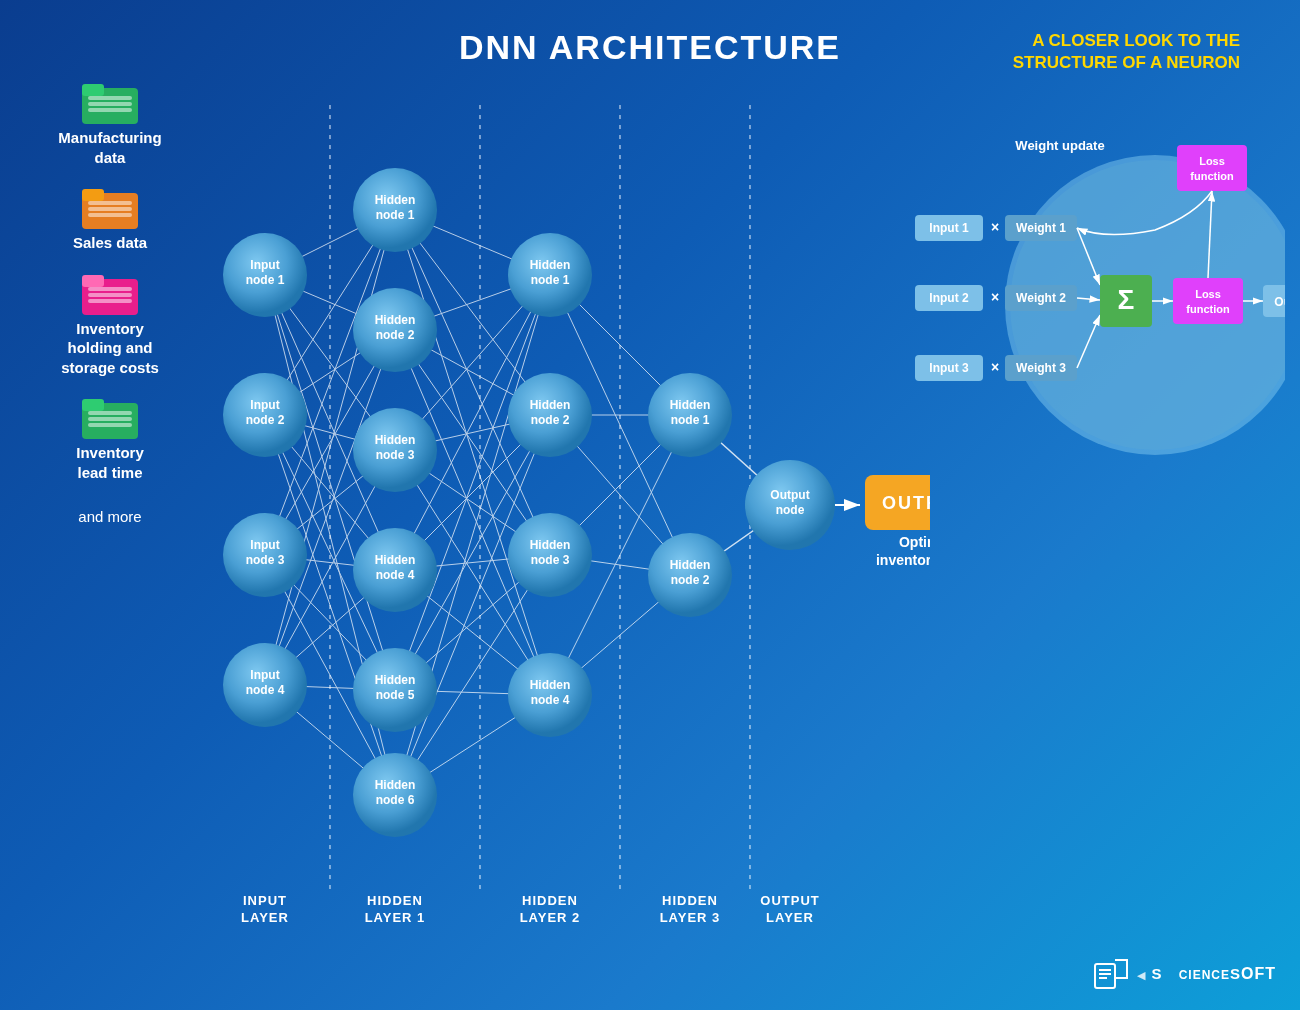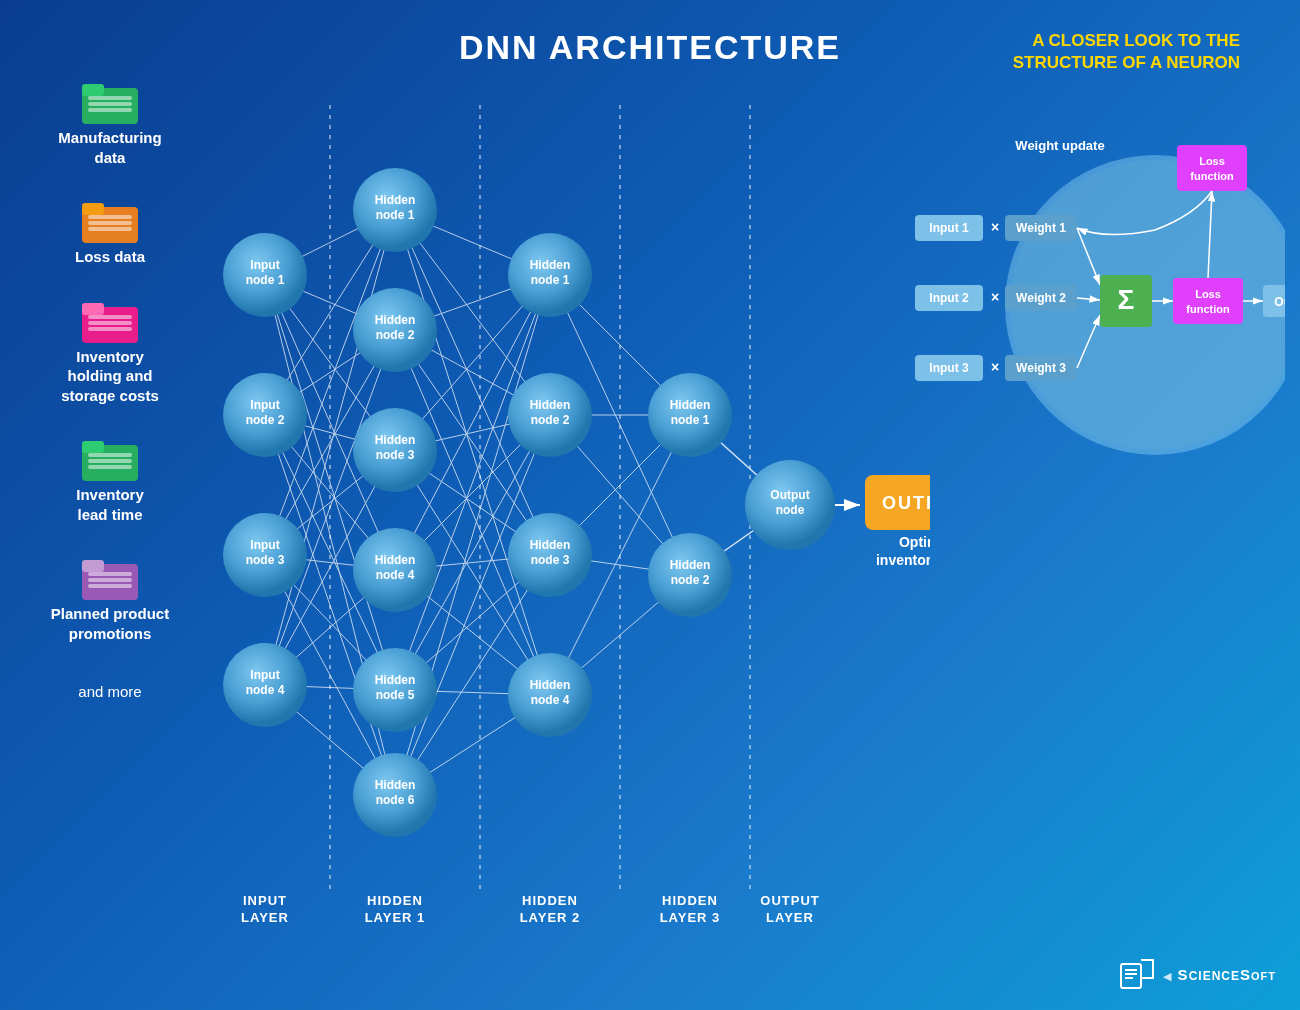--- a/index.html
+++ b/index.html
@@ -38,21 +38,21 @@
     }
 
     
     .sidebar {
       position: absolute;
       left: 20px;
       top: 80px;
       width: 180px;
       display: flex;
       flex-direction: column;
-      gap: 32px;
+      gap: 18px;
     }
     .sidebar-item {
       display: flex;
       flex-direction: column;
       align-items: center;
       gap: 4px;
     }
     .sidebar-label {
       color: white;
       font-weight: bold;
@@ -101,21 +101,21 @@
   </div>
 
   <div class="sidebar-item">
     <svg width="56" height="44" viewBox="0 0 56 44">
       <rect x="0" y="8" width="56" height="36" rx="4" fill="#e67e22"></rect>
       <rect x="0" y="4" width="22" height="12" rx="3" fill="#f39c12"></rect>
       <rect x="6" y="16" width="44" height="4" rx="2" fill="white" opacity="0.5"></rect>
       <rect x="6" y="22" width="44" height="4" rx="2" fill="white" opacity="0.5"></rect>
       <rect x="6" y="28" width="44" height="4" rx="2" fill="white" opacity="0.5"></rect>
     </svg>
-    <span class="sidebar-label">Loss data</span>
+    <span class="sidebar-label">Sales data</span>
   </div>
 
   <div class="sidebar-item">
     <svg width="56" height="44" viewBox="0 0 56 44">
       <rect x="0" y="8" width="56" height="36" rx="4" fill="#e91e8c"></rect>
       <rect x="0" y="4" width="22" height="12" rx="3" fill="#ff69b4"></rect>
       <rect x="6" y="16" width="44" height="4" rx="2" fill="white" opacity="0.5"></rect>
       <rect x="6" y="22" width="44" height="4" rx="2" fill="white" opacity="0.5"></rect>
       <rect x="6" y="28" width="44" height="4" rx="2" fill="white" opacity="0.5"></rect>
     </svg>
@@ -126,30 +126,20 @@
     <svg width="56" height="44" viewBox="0 0 56 44">
       <rect x="0" y="8" width="56" height="36" rx="4" fill="#27ae60"></rect>
       <rect x="0" y="4" width="22" height="12" rx="3" fill="#2ecc71"></rect>
       <rect x="6" y="16" width="44" height="4" rx="2" fill="white" opacity="0.5"></rect>
       <rect x="6" y="22" width="44" height="4" rx="2" fill="white" opacity="0.5"></rect>
       <rect x="6" y="28" width="44" height="4" rx="2" fill="white" opacity="0.5"></rect>
     </svg>
     <span class="sidebar-label">Inventory<br>lead time</span>
   </div>
 
-  <div class="sidebar-item">
-    <svg width="56" height="44" viewBox="0 0 56 44">
-      <rect x="0" y="8" width="56" height="36" rx="4" fill="#9b59b6"></rect>
-      <rect x="0" y="4" width="22" height="12" rx="3" fill="#c39bd3"></rect>
-      <rect x="6" y="16" width="44" height="4" rx="2" fill="white" opacity="0.5"></rect>
-      <rect x="6" y="22" width="44" height="4" rx="2" fill="white" opacity="0.5"></rect>
-      <rect x="6" y="28" width="44" height="4" rx="2" fill="white" opacity="0.5"></rect>
-    </svg>
-    <span class="sidebar-label">Planned product<br>promotions</span>
-  </div>
 
   <div class="sidebar-and-more">and more</div>
 </div>
 
 <svg style="position:absolute; left:200px; top:75px; width:730px; height:880px; z-index:1;" viewBox="0 0 730 880">
 
   <line x1="130" y1="30" x2="130" y2="820" stroke="white" stroke-width="1.5" stroke-dasharray="4,6" opacity="0.6"></line>
   <line x1="280" y1="30" x2="280" y2="820" stroke="white" stroke-width="1.5" stroke-dasharray="4,6" opacity="0.6"></line>
   <line x1="420" y1="30" x2="420" y2="820" stroke="white" stroke-width="1.5" stroke-dasharray="4,6" opacity="0.6"></line>
   <line x1="550" y1="30" x2="550" y2="820" stroke="white" stroke-width="1.5" stroke-dasharray="4,6" opacity="0.6"></line>
@@ -425,15 +415,15 @@
 
 <div class="logo" style="position:absolute; bottom:18px; right:24px; display:flex; align-items:center; gap:8px;">
   <svg width="36" height="36" viewBox="0 0 36 36">
     <rect x="2" y="8" width="20" height="24" rx="2" fill="none" stroke="white" stroke-width="2"></rect>
     <line x1="6" y1="14" x2="18" y2="14" stroke="white" stroke-width="2"></line>
     <line x1="6" y1="18" x2="18" y2="18" stroke="white" stroke-width="2"></line>
     <line x1="6" y1="22" x2="14" y2="22" stroke="white" stroke-width="2"></line>
     <path d="M22 4 L34 4 L34 22 L22 22" fill="none" stroke="white" stroke-width="2"></path>
   </svg>
   <span style="color:white; font-size:15px; font-weight:bold; letter-spacing:1px;">
-    <span style="font-size:11px; font-weight:normal; color:rgba(255,255,255,0.8);">◀</span> S<span style="font-size:12px;">CIENCE</span>S<span style="font-size:11px;margin-top:16px;">OFT</span>
+    <span style="font-size:11px; font-weight:normal; color:rgba(255,255,255,0.8);">◀</span> S<span style="font-size:12px;margin-left:16px;">CIENCE</span>S<span style="font-size:16px;margin-top:16px;">OFT</span>
   </span>
 </div>
 
 </body></html>

